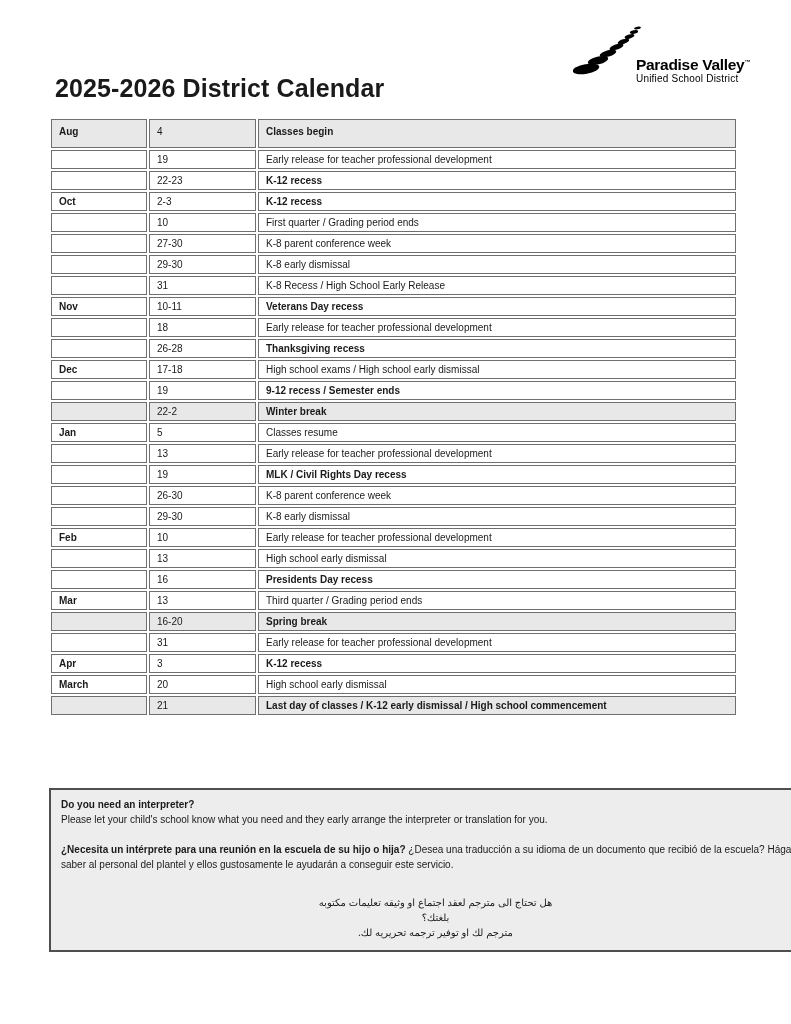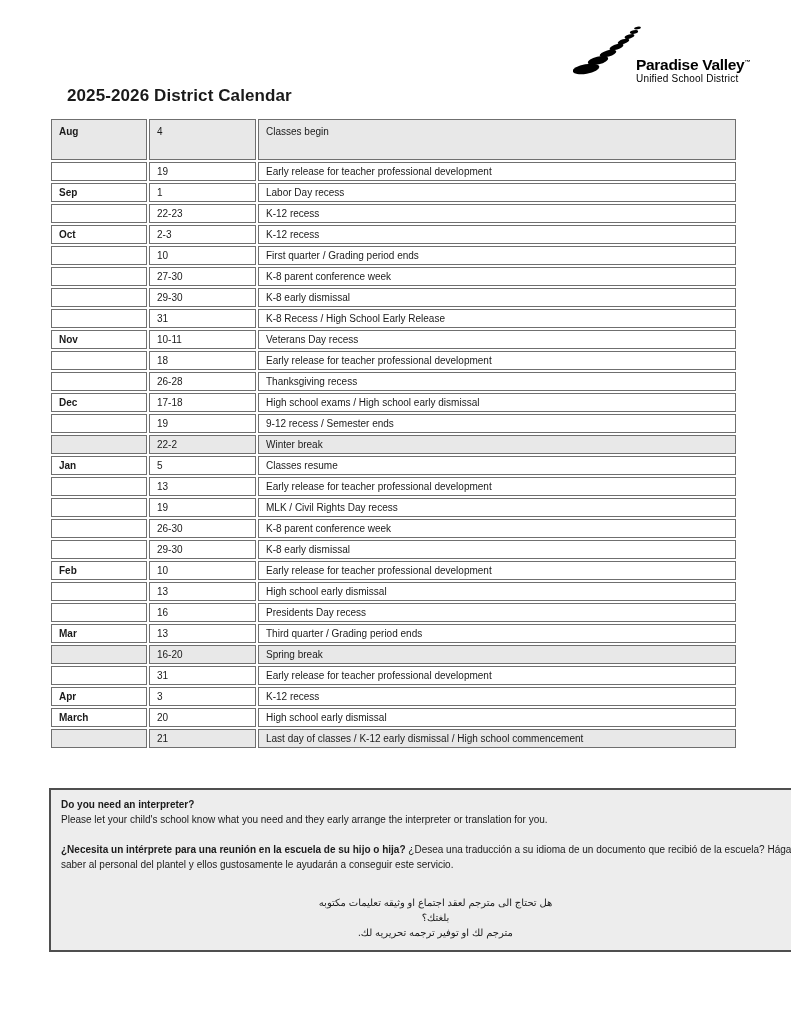--- a/index.html
+++ b/index.html
@@ -2,48 +2,48 @@
 <html><head>
 <meta charset="utf-8">
 <style>
   html,body{margin:0;padding:0;}
   body{
     width:791px;height:1024px;position:relative;overflow:hidden;
     background:#ffffff;font-family:"Liberation Sans",sans-serif;color:#111;
     -webkit-font-smoothing:antialiased;
   }
   .page-title{
-    position:absolute;left:51px;top:70px;margin:16px;
-    font-size:17px;font-weight:bold;letter-spacing:.1px;color:#1a1a1a;
+    position:absolute;left:51px;top:70px;margin:4px;
+    font-size:25px;font-weight:bold;letter-spacing:.1px;color:#1a1a1a;
   }
   
   .logo{position:absolute;left:573px;top:24px;width:170px;height:66px;}
   .logo svg{position:absolute;left:0;top:2px;}
   .logo-text{position:absolute;left:63px;top:30px;white-space:nowrap;}
   .logo-name{font-size:15.5px;font-weight:bold;letter-spacing:-0.3px;color:#000;line-height:17px;}
   .logo-tm{font-size:6px;vertical-align:super;}
   .logo-sub{font-size:10px;color:#000;letter-spacing:.2px;line-height:11px;}
   
   table.cal{
     position:absolute;left:49px;top:117px;width:689px;
     border-collapse:separate;border-spacing:2px 2px;
   }
   table.cal td{
     border:1px solid var(--border,#6f6f6f);
     background:#fff;
     font-size:10px;line-height:11px;
     padding:3px 7px;vertical-align:middle;
     color:#1a1a1a;
   }
-  table.cal tr:first-child td{padding-top:6px;padding-bottom:22px;}
+  table.cal tr:first-child td{padding-top:6px;padding-bottom:10px;}
   table.cal tr.shaded td{background:var(--shade,#e8e8e8);}
   td.col-month{width:80px;font-weight:bold;}
   td.col-date{width:91px;}
   td.col-event{}
-  td.b{font-weight:normal;}
+  td.b{font-weight:bold;}
   
   .notice{
     position:absolute;left:49px;top:788px;width:769px;min-height:164px;
     box-sizing:border-box;
     background:var(--noticebg,#ededed);
     border:2px solid var(--noticeborder,#4f4f4f);
     padding:7px 10px 10px 10px;
     font-size:10px;line-height:15px;color:#1a1a1a;
   }
   .notice .hd{font-weight:bold;}
@@ -83,25 +83,20 @@
         <td class="col-month">Aug</td>
         <td class="col-date">4</td>
         <td class="col-event b">Classes begin</td>
       </tr>
       <tr>
         <td class="col-month"></td>
         <td class="col-date">19</td>
         <td class="col-event">Early release for teacher professional development</td>
       </tr>
       <tr>
-        <td class="col-month">Sep</td>
-        <td class="col-date">1</td>
-        <td class="col-event b">Labor Day recess</td>
-      </tr>
-      <tr>
         <td class="col-month"></td>
         <td class="col-date">22-23</td>
         <td class="col-event b">K-12 recess</td>
       </tr>
       <tr>
         <td class="col-month">Oct</td>
         <td class="col-date">2-3</td>
         <td class="col-event b">K-12 recess</td>
       </tr>
       <tr>

